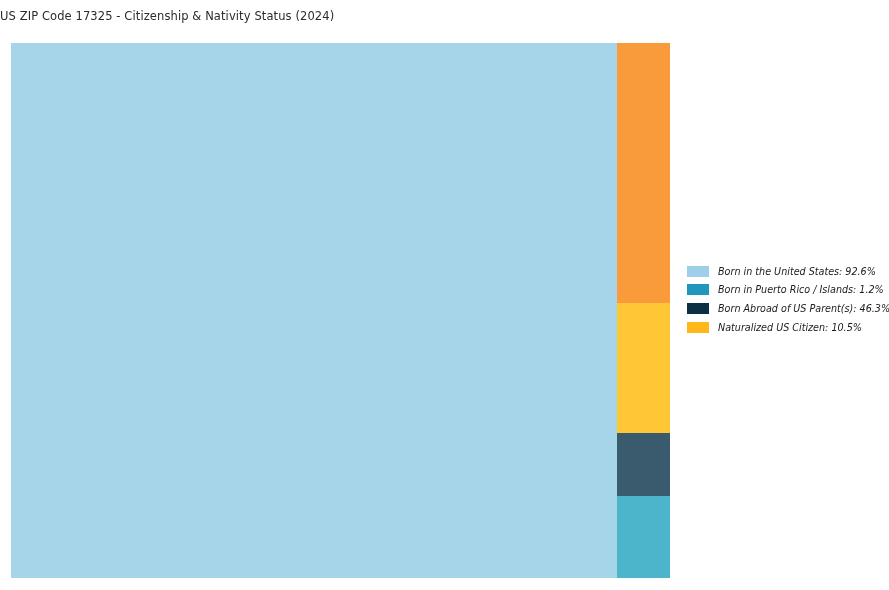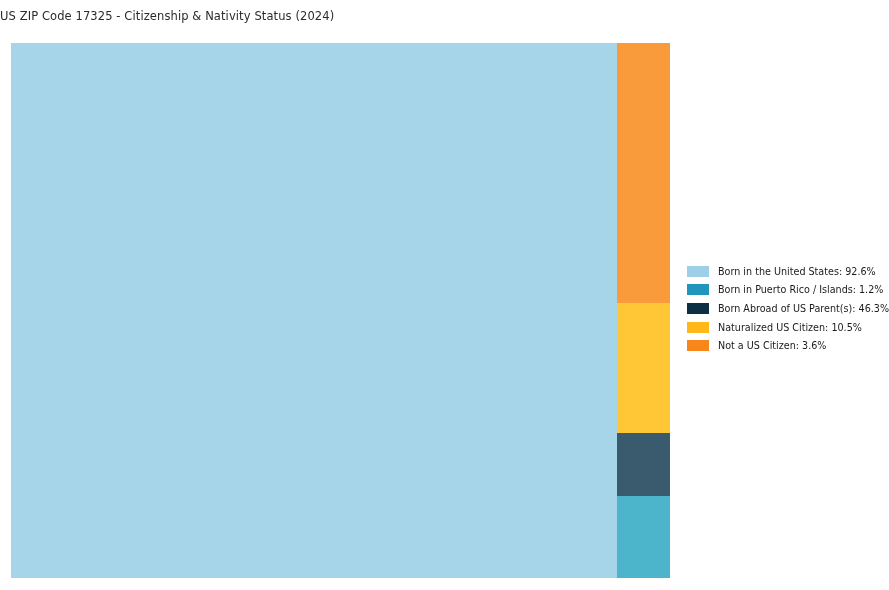--- a/index.html
+++ b/index.html
@@ -77,20 +77,21 @@
     height: 11px;
     flex: 0 0 auto;
     display: block;
   }
   .legend-text {
     margin-left: 9px;
     font-size: 9.6px;
     color: #1a1a1a;
     white-space: nowrap;
     line-height: 11px;
+    font-style: italic;
   }
 </style>
 </head>
 <body>
 
 <div id="figure">
 
   <div id="chart-title">US ZIP Code 17325 - Citizenship &amp; Nativity Status (2024)</div>
 
   <div id="treemap">
@@ -137,20 +138,16 @@
     <div class="legend-row">
       <span class="legend-swatch" style="background-color: rgb(13, 47, 68);"></span>
       <span class="legend-text">Born Abroad of US Parent(s): 46.3%</span>
     </div>
 
     <div class="legend-row">
       <span class="legend-swatch" style="background-color: rgb(255, 183, 26);"></span>
       <span class="legend-text">Naturalized US Citizen: 10.5%</span>
     </div>
 
-    <div class="legend-row">
-      <span class="legend-swatch" style="background-color: rgb(247, 134, 27);"></span>
-      <span class="legend-text">Not a US Citizen: 3.6%</span>
-    </div>
 
   </div>
 
 </div>
 
 </body></html>

